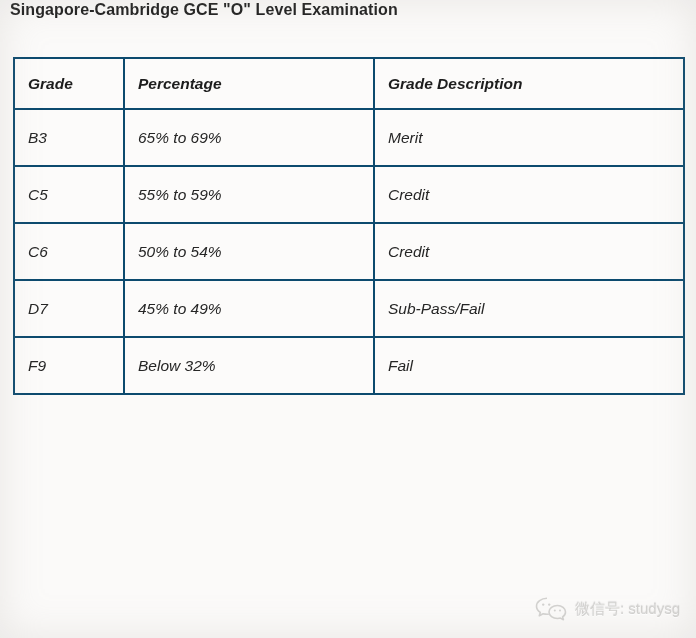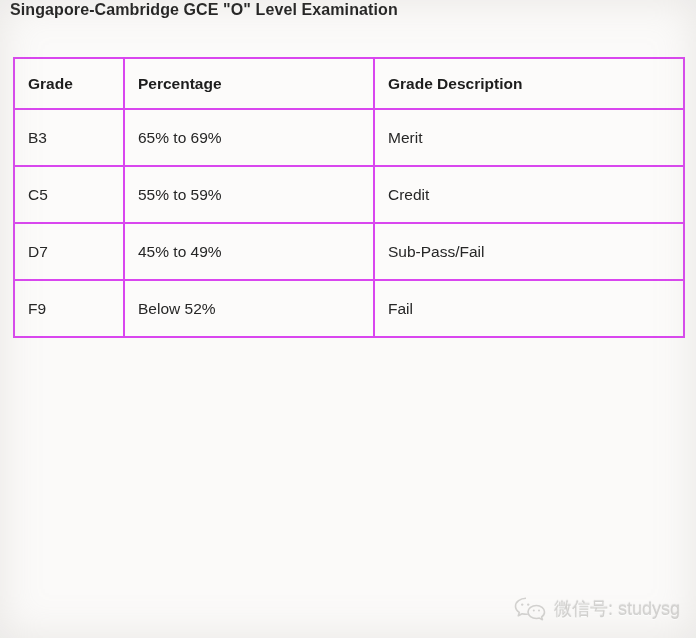--- a/index.html
+++ b/index.html
@@ -36,27 +36,28 @@
     position: absolute;
     left: 13px;
     top: 57px;
     width: 670px;
     border-collapse: collapse;
     table-layout: fixed;
     background: #fcfbfa;
   }
   table.grade-table th,
   table.grade-table td {
-    border: 2px solid #d946ef;
+    border: 2px solid #0c4a6e;
     text-align: left;
     vertical-align: middle;
     padding: 0 0 0 13px;
     font-size: 15.5px;
     color: #262626;
     background: #fcfbfa;
+    font-style: italic;
   }
   table.grade-table th {
     font-weight: bold;
     height: 49px;
     color: #1d1d1d;
   }
   table.grade-table td {
     height: 55px;
     font-weight: normal;
   }
@@ -65,21 +66,21 @@
   col.col-desc  { width: 310px; }
 
   .watermark {
     position: absolute;
     right: 16px;
     top: 596px;
     display: flex;
     align-items: center;
     gap: 7px;
     color: #d3d2d0;
-    font-size: 18px;
+    font-size: 15px;
     text-shadow: 0 1px 0 #ffffff, 0 -1px 1px rgba(120,120,120,0.25);
     pointer-events: none;
     white-space: nowrap;
   }
   .watermark svg { display: block; }
 </style>
 </head>
 <body>
 
 <div class="page-title">Singapore-Cambridge GCE "O" Level Examination</div>
@@ -102,27 +103,32 @@
       <td>B3</td>
       <td>65% to 69%</td>
       <td>Merit</td>
     </tr>
     <tr>
       <td>C5</td>
       <td>55% to 59%</td>
       <td>Credit</td>
     </tr>
     <tr>
+      <td>C6</td>
+      <td>50% to 54%</td>
+      <td>Credit</td>
+    </tr>
+    <tr>
       <td>D7</td>
       <td>45% to 49%</td>
       <td>Sub-Pass/Fail</td>
     </tr>
     <tr>
       <td>F9</td>
-      <td>Below 52%</td>
+      <td>Below 32%</td>
       <td>Fail</td>
     </tr>
   </tbody>
 </table>
 
 <div class="watermark">
   <span>
     <svg width="34" height="26" viewBox="0 0 34 26">
       <g fill="none" stroke="#d3d2d0" stroke-width="1.6" stroke-linejoin="round">
         <path d="M13 2.2 C7.2 2.2 2.5 5.8 2.5 10.2 c0 2.5 1.5 4.7 3.8 6.2 l-1 3.4 3.8-2 c1.2.3 2.5.5 3.9.5 .6 0 1.2 0 1.8-.1"></path>

